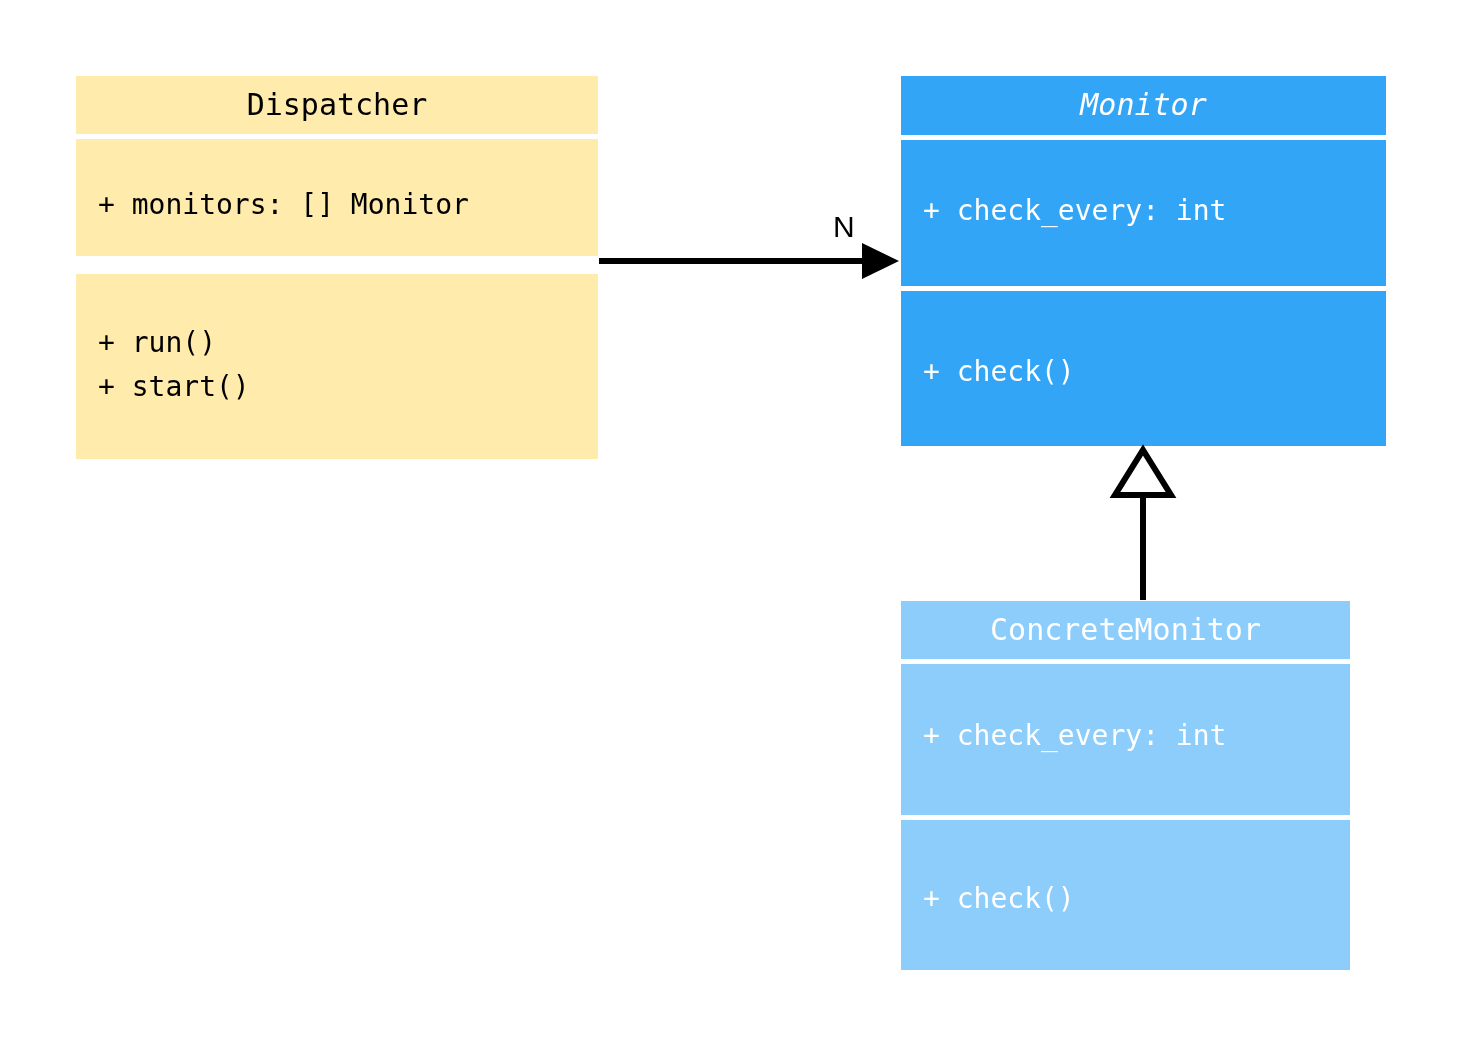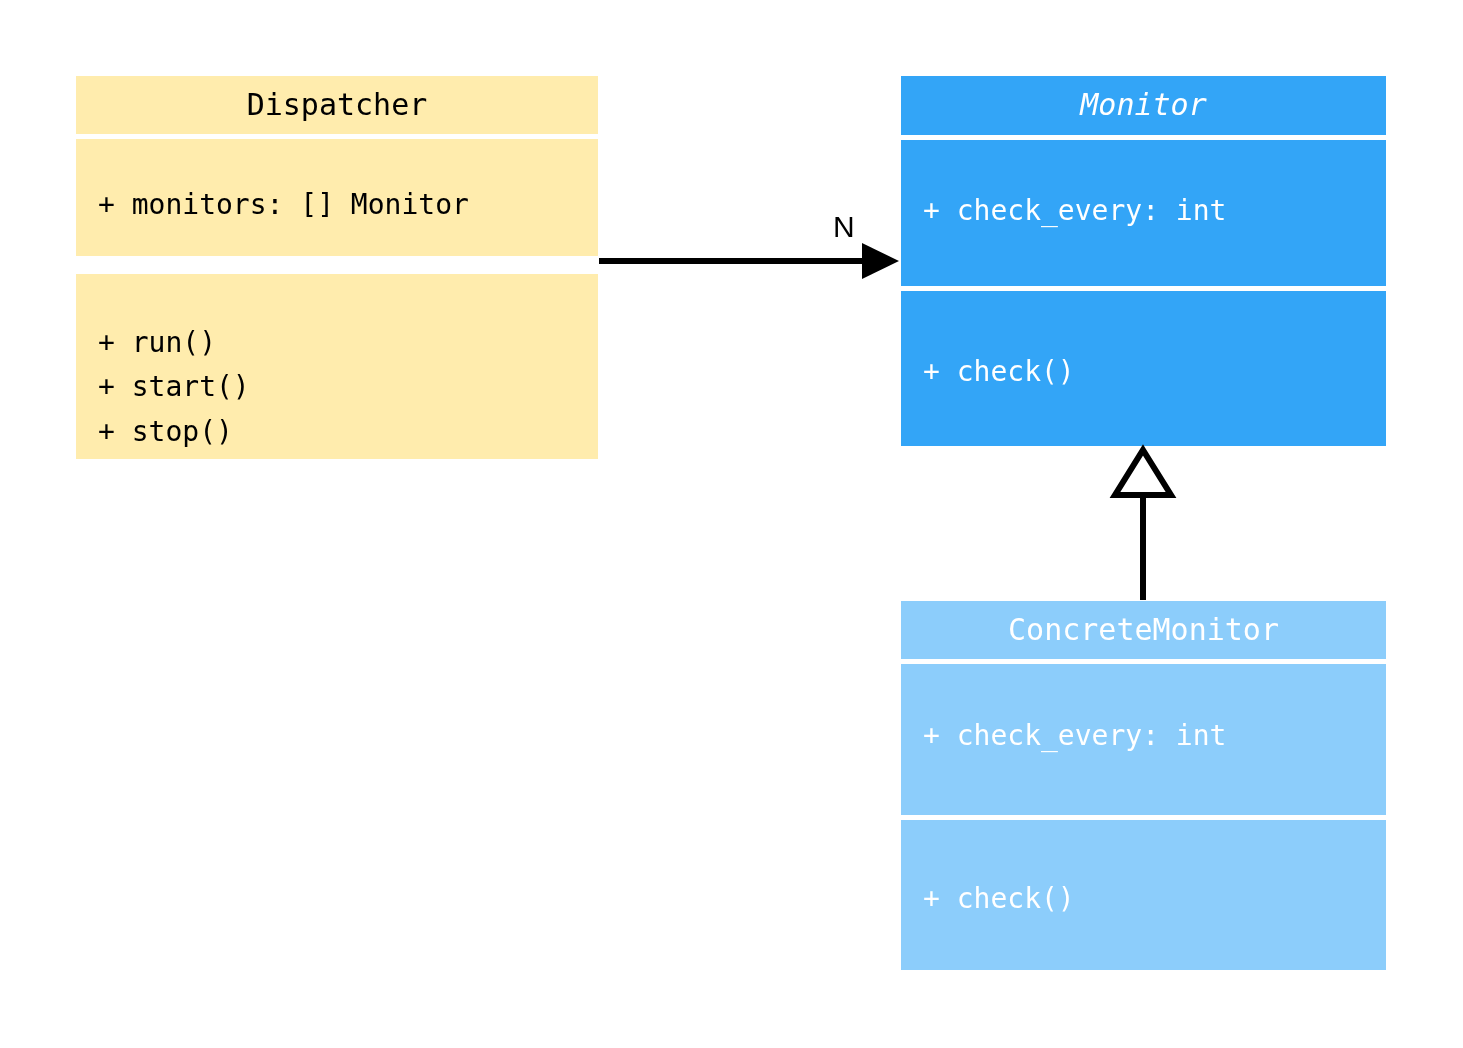--- a/index.html
+++ b/index.html
@@ -87,37 +87,36 @@
   <div class="uml-class c-dispatcher" style="left:76px; top:76px; width:522px; height:438px;">
     <div class="uml-compartment" style="top:0px; height:58px;">
       <div class="uml-title" style="padding-top:14px;">Dispatcher</div>
     </div>
     <div class="uml-compartment" style="top:63px; height:117px;">
       <div class="uml-members" style="padding:38px 0 0 22px;">+ monitors: [] Monitor</div>
     </div>
     <div class="uml-compartment" style="top:198px; height:185px;">
       <div class="uml-members" style="padding:41px 0 0 22px;">+ run()</div>
       <div class="uml-members" style="padding:0 0 0 22px;">+ start()</div>
-      <div class="uml-members" style="padding:0 0 0 22px;">+ stop()</div>
     </div>
   </div>
 
   <div class="uml-class c-monitor" style="left:901px; top:76px; width:485px; height:370px;">
     <div class="uml-compartment" style="top:0px; height:59px;">
       <div class="uml-title italic" style="padding-top:14px;">Monitor</div>
     </div>
     <div class="uml-compartment" style="top:64px; height:146px;">
       <div class="uml-members" style="padding:55px 0 0 22px;">+ check_every: int</div>
     </div>
     <div class="uml-compartment" style="top:215px; height:155px;">
       <div class="uml-members" style="padding:65px 0 0 22px;">+ check()</div>
     </div>
   </div>
 
-  <div class="uml-class c-concrete" style="left:901px; top:601px; width:485px; height:369px;">
+  <div class="uml-class c-concrete" style="left:901px; top:601px; width:449px; height:369px;">
     <div class="uml-compartment" style="top:0px; height:58px;">
       <div class="uml-title" style="padding-top:14px;">ConcreteMonitor</div>
     </div>
     <div class="uml-compartment" style="top:63px; height:151px;">
       <div class="uml-members" style="padding:56px 0 0 22px;">+ check_every: int</div>
     </div>
     <div class="uml-compartment" style="top:219px; height:150px;">
       <div class="uml-members" style="padding:63px 0 0 22px;">+ check()</div>
     </div>
   </div>

